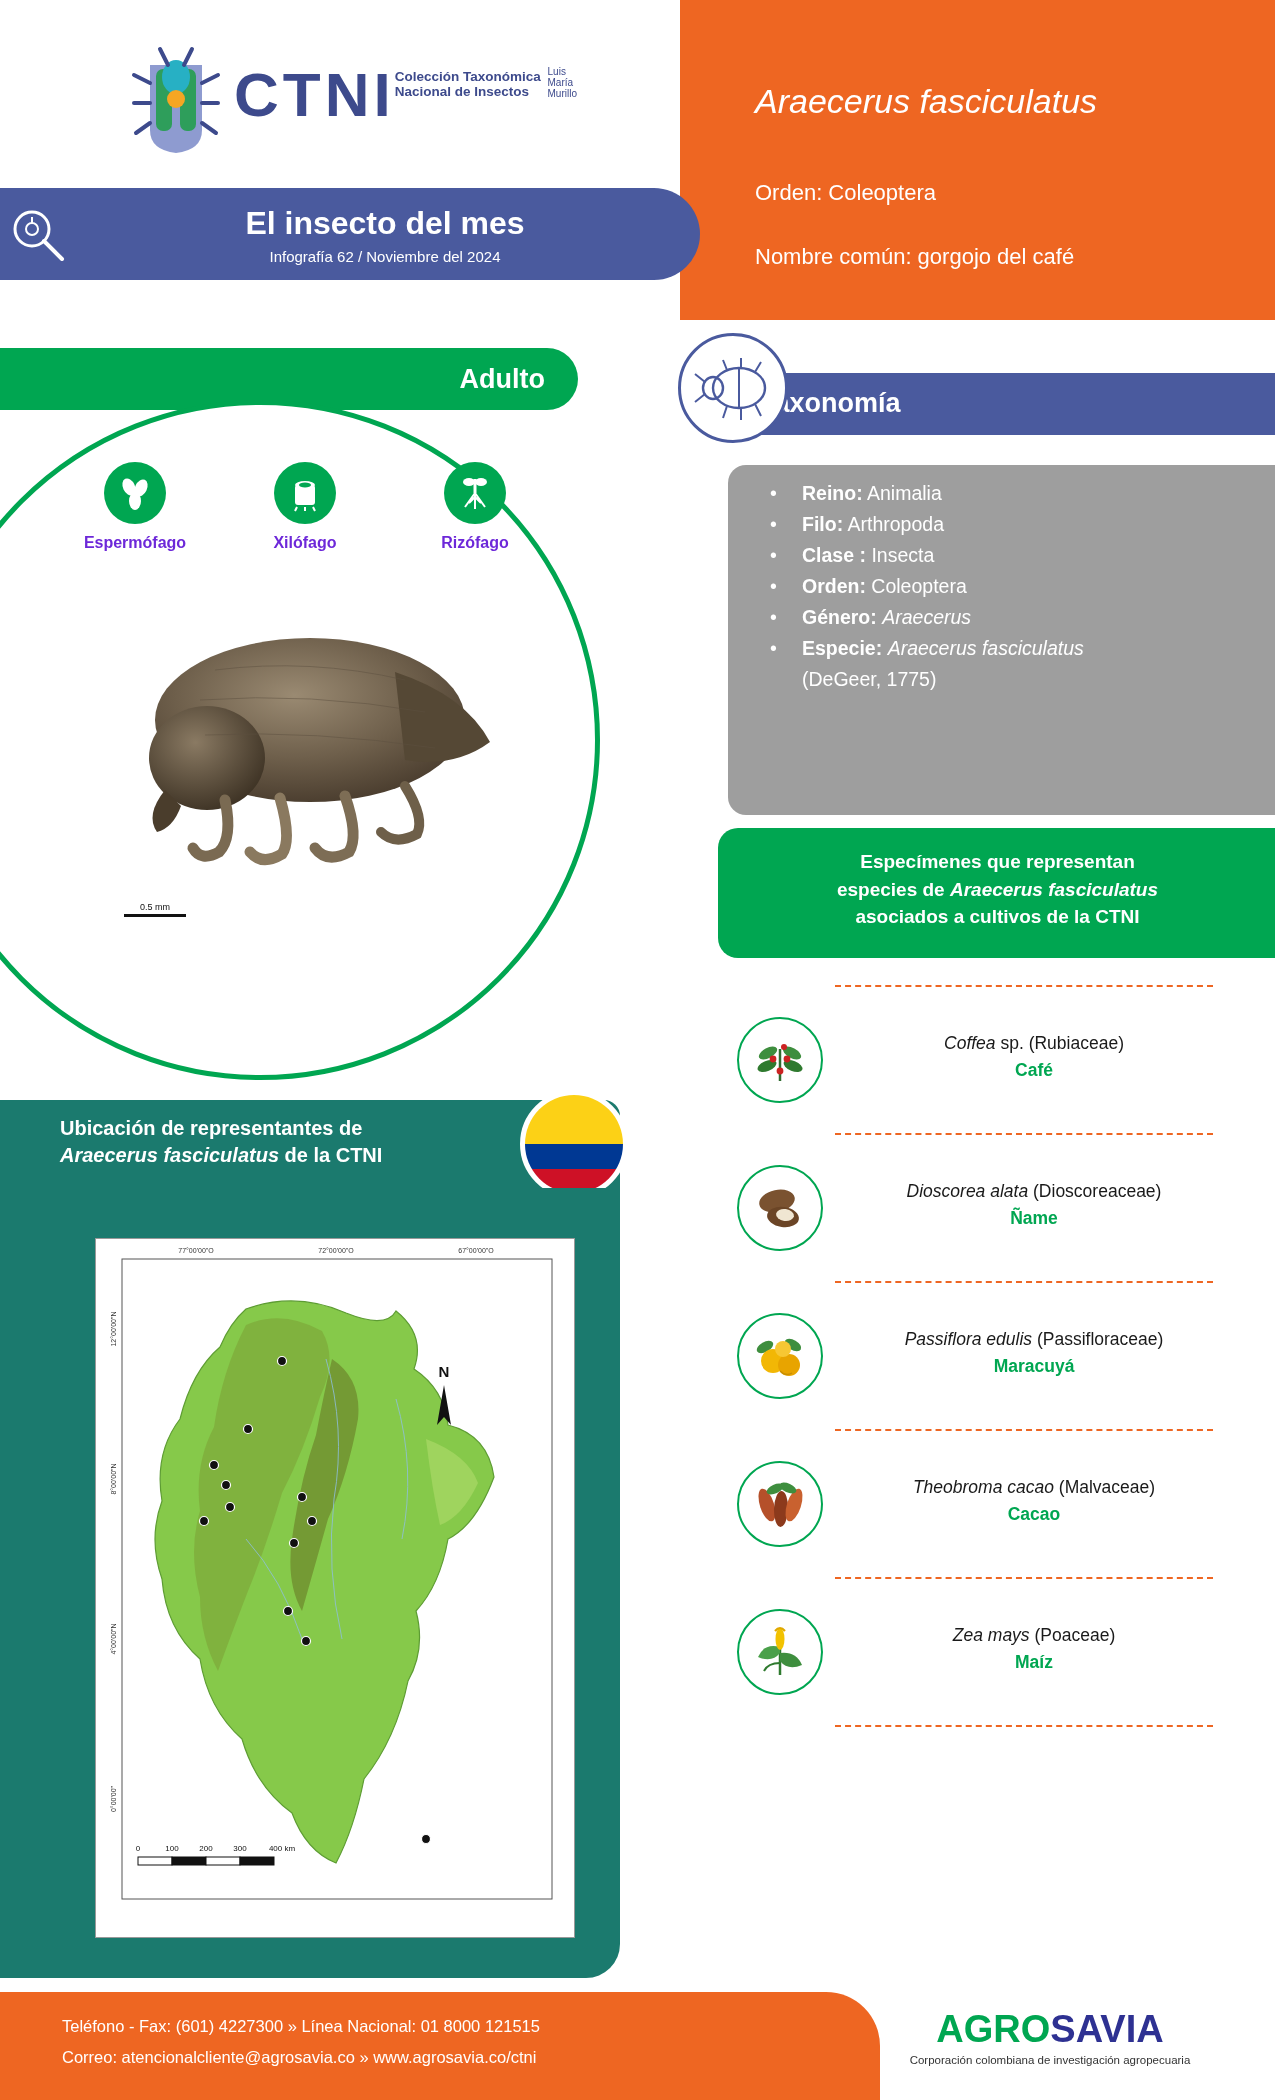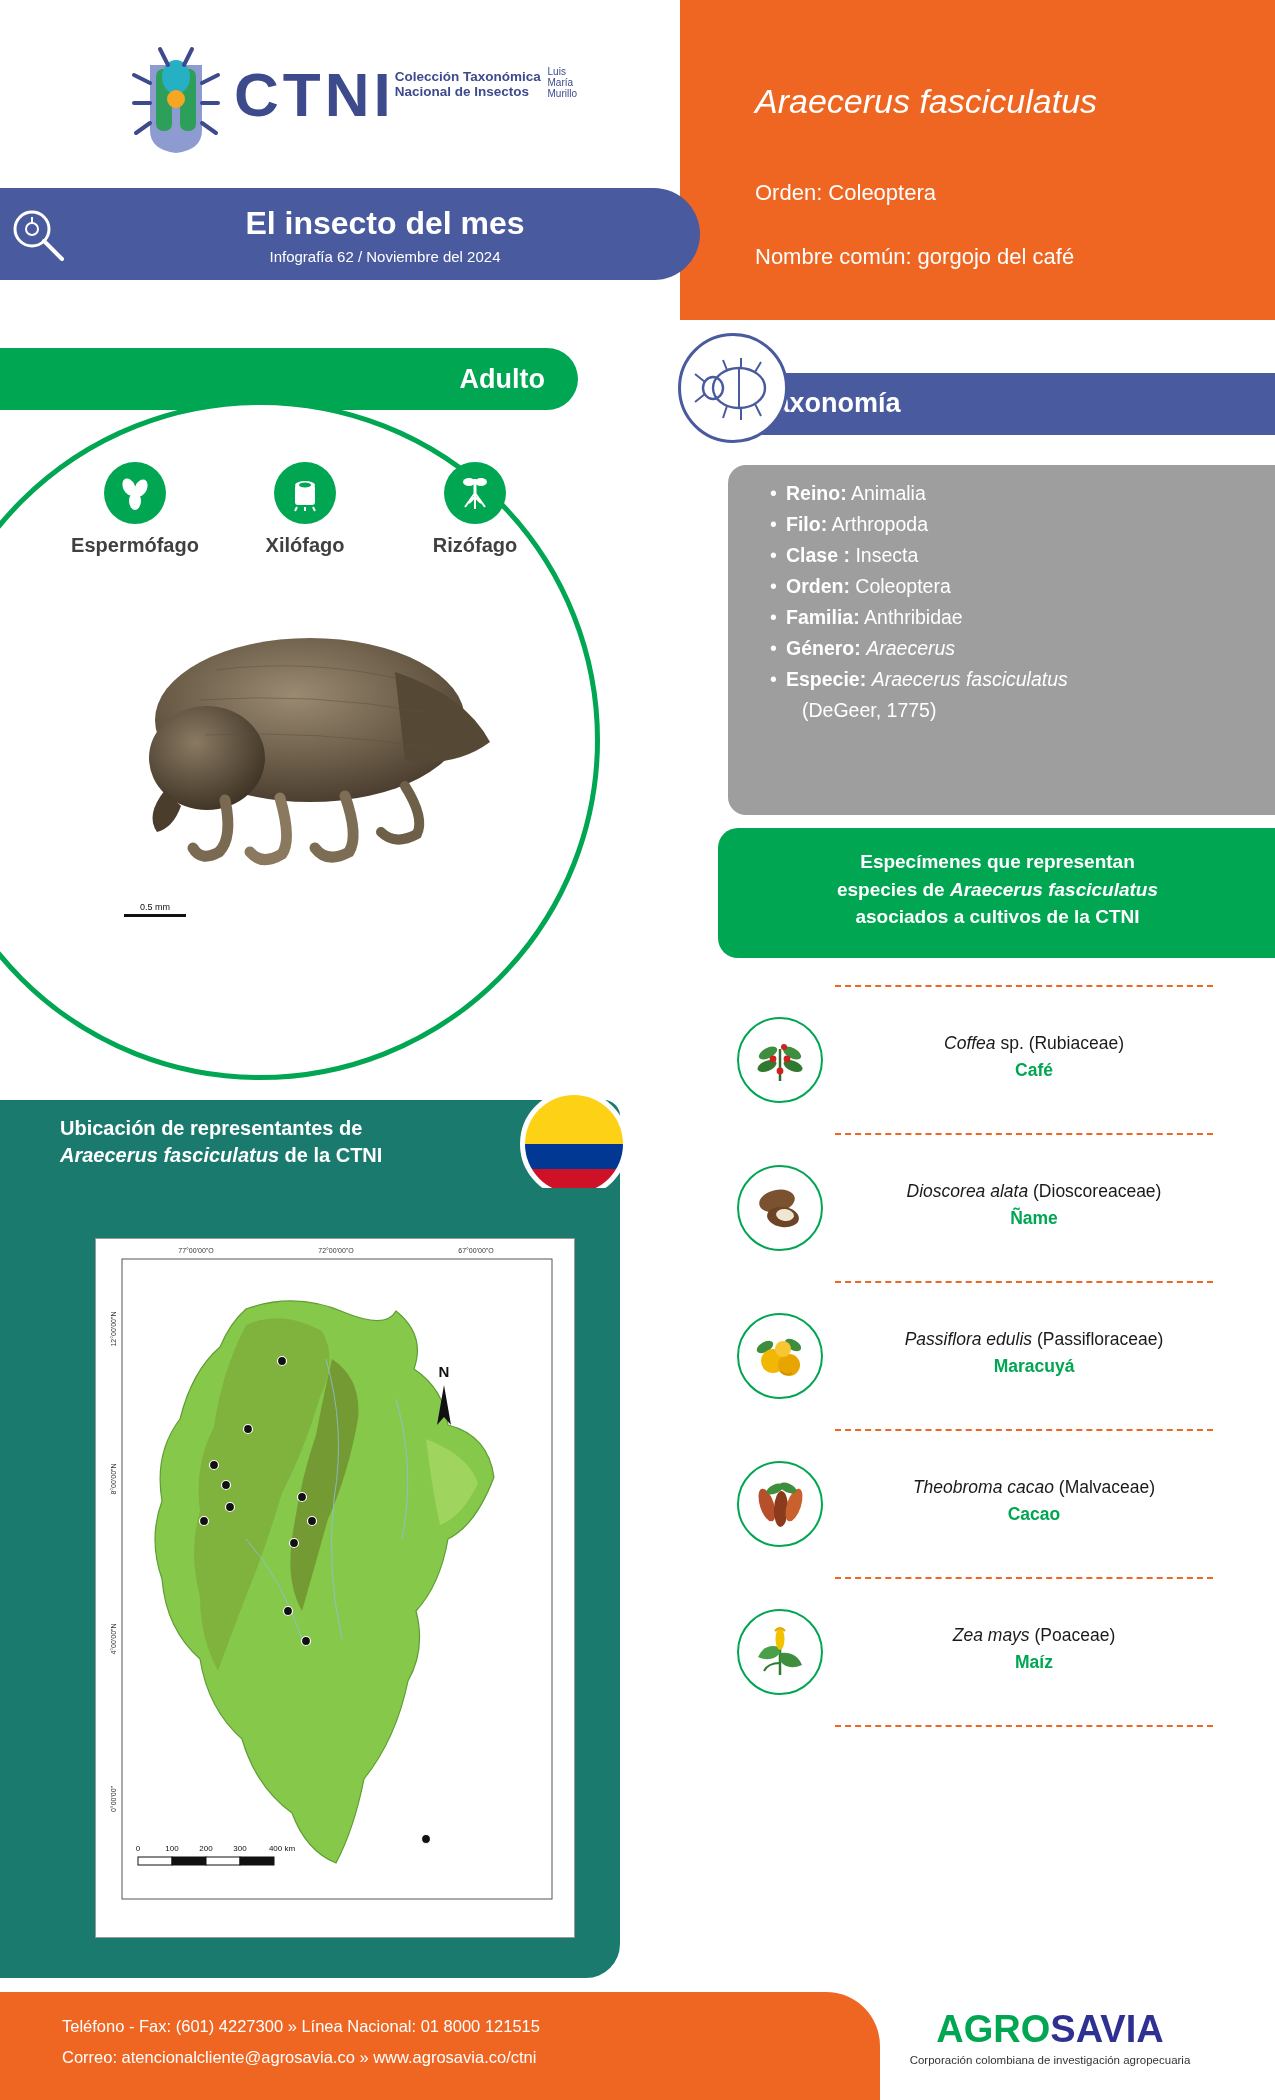--- a/index.html
+++ b/index.html
@@ -80,21 +80,21 @@
   .feeding-icons {
     position: absolute; left: 60px; top: 462px; width: 490px;
     display: flex; justify-content: space-between;
   }
   .feed-item { width: 150px; text-align: center; }
   .feed-circle {
     width: 62px; height: 62px; border-radius: 50%; background: #00a651;
     margin: 0 auto; display: flex; align-items: center; justify-content: center;
   }
   .feed-label {
-    margin-top: 10px; font-size: 20px; font-weight: bold; color: #404040;
+    margin-top: 10px; font-size: 16px; font-weight: bold; color: #6d28d9;
   }
   .beetle-photo {
     position: absolute; left: 95px; top: 600px; width: 430px; height: 300px;
   }
   .scale-bar {
     position: absolute; left: 124px; top: 902px; width: 62px;
   }
   .scale-line { width: 62px; height: 3px; background: #111; }
   .scale-text { font-size: 9px; color: #111; margin-bottom: 2px; text-align: center; }
 
@@ -144,21 +144,21 @@
     background: #9e9e9e; border-radius: 18px 0 0 18px;
   }
   .taxo-list {
     position: absolute; left: 770px; top: 478px; width: 490px;
     font-size: 19.5px; color: #ffffff; line-height: 1.59;
   }
   .taxo-list li { list-style: none; position: relative; padding-left: 16px; }
   .taxo-list li:before {
     content: "•"; position: absolute; left: 0; top: 0; color: #ffffff;
   }
-  .taxo-list b { font-weight: bold; }
+  .taxo-list b { font-weight: bold; margin-left: 16px; }
   .taxo-list i { font-style: italic; }
   .taxo-cont { padding-left: 16px; }
 
   
   .espec-box {
     position: absolute; left: 718px; top: 828px; width: 557px; height: 130px;
     background: #00a651; border-radius: 20px 0 0 20px;
   }
   .espec-text {
     position: absolute; left: 740px; top: 848px; width: 515px;
@@ -346,21 +346,20 @@
       <path d="M34 54 L30 66 M48 56 L48 68 M62 52 L68 64" stroke="#4a5a9e" stroke-width="2"></path>
       <path d="M34 18 L30 8 M48 16 L48 6 M62 20 L68 10" stroke="#4a5a9e" stroke-width="2"></path>
     </svg>
   </div>
   <div class="taxo-box"></div>
   <ul class="taxo-list">
     <li><b>Reino:</b> <span>Animalia</span></li>
     <li><b>Filo:</b> <span>Arthropoda</span></li>
     <li><b>Clase :</b> <span>Insecta</span></li>
     <li><b>Orden:</b> <span>Coleoptera</span></li>
-    <li><b>Familia:</b> <span>Anthribidae</span></li>
     <li><b>Género:</b> <i>Araecerus</i></li>
     <li><b>Especie:</b> <i>Araecerus fasciculatus</i>
       <div class="taxo-cont">(DeGeer, 1775)</div>
     </li>
   </ul>
 
   <div class="espec-box"></div>
   <div class="espec-text">
     <span>Especímenes que representan</span><br>
     <span>especies de </span><i>Araecerus fasciculatus</i><br>

